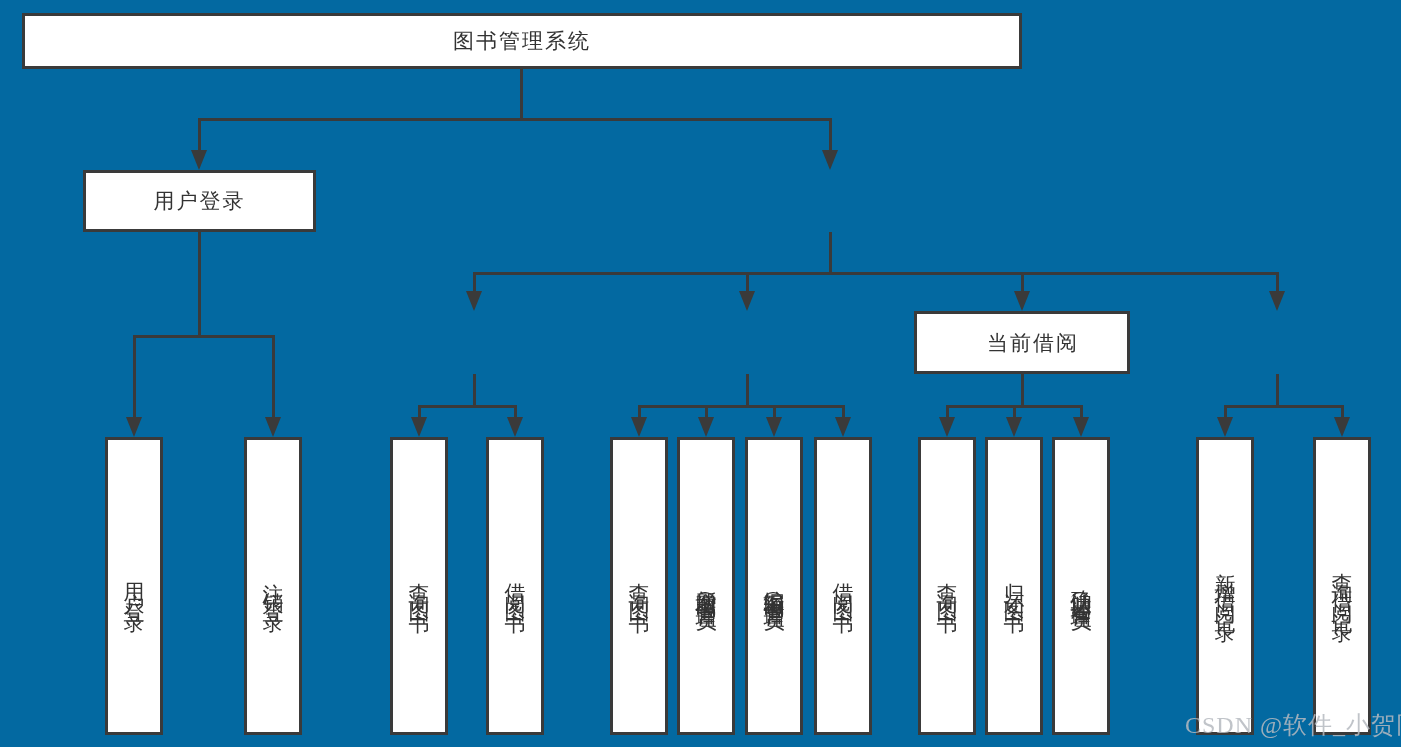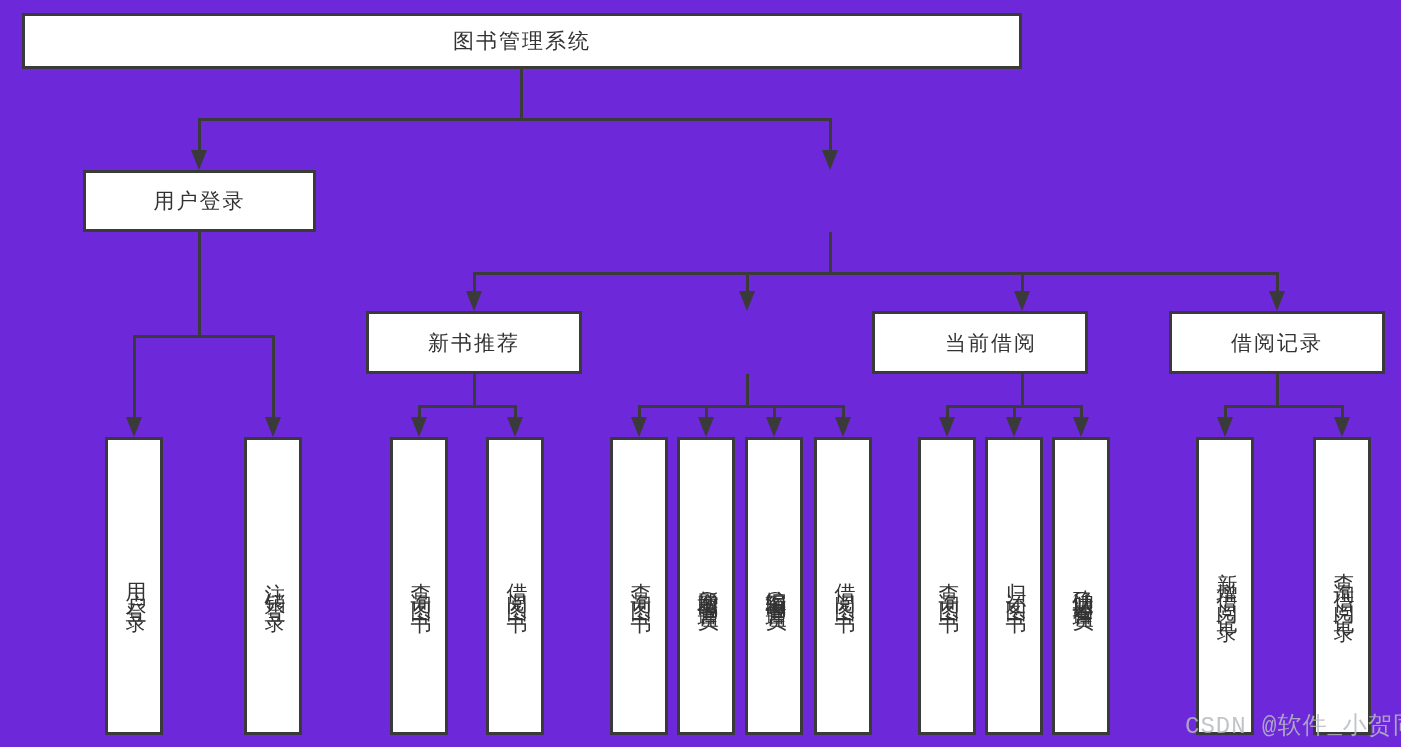--- a/index.html
+++ b/index.html
@@ -1,21 +1,21 @@
 <!DOCTYPE html>
 <html><head>
 <meta charset="utf-8">
 <style>
   html, body { margin: 0; padding: 0; background: #ffffff; }
   #canvas {
     position: relative;
     width: 1401px;
     height: 747px;
-    background: #6d28d9;
-    font-family: Liberation Mono, monospace;
+    background: #0369a1;
+    font-family: Liberation Serif, serif;
     overflow: hidden;
   }
   .box {
     position: absolute;
     box-sizing: border-box;
     border: 3px solid #3a3a3a;
     background: #ffffff;
     display: flex;
     align-items: center;
     justify-content: center;
@@ -62,23 +62,21 @@
 </style>
 </head>
 <body>
 
 <div id="canvas">
 
   <div class="box" style="left:22px; top:13px; width:1000px; height:56px;">图书管理系统</div>
 
   <div class="box" style="left:83px; top:170px; width:233px; height:62px;">用户登录</div>
 
-  <div class="box" style="left:366px; top:311px; width:216px; height:63px;">新书推荐</div>
-  <div class="box" style="left:872px; top:311px; width:216px; height:63px;padding-left:22px;">当前借阅</div>
-  <div class="box" style="left:1169px; top:311px; width:216px; height:63px;">借阅记录</div>
+  <div class="box" style="left:914px; top:311px; width:216px; height:63px;padding-left:22px;">当前借阅</div>
 
   <div class="box leaf" style="left:105px;">
     <span class="vtext">用户登录</span>
   </div>
   <div class="box leaf" style="left:244px;">
     <span class="vtext">注销登录</span>
   </div>
   <div class="box leaf" style="left:390px;">
     <span class="vtext">查询图书</span>
   </div>

